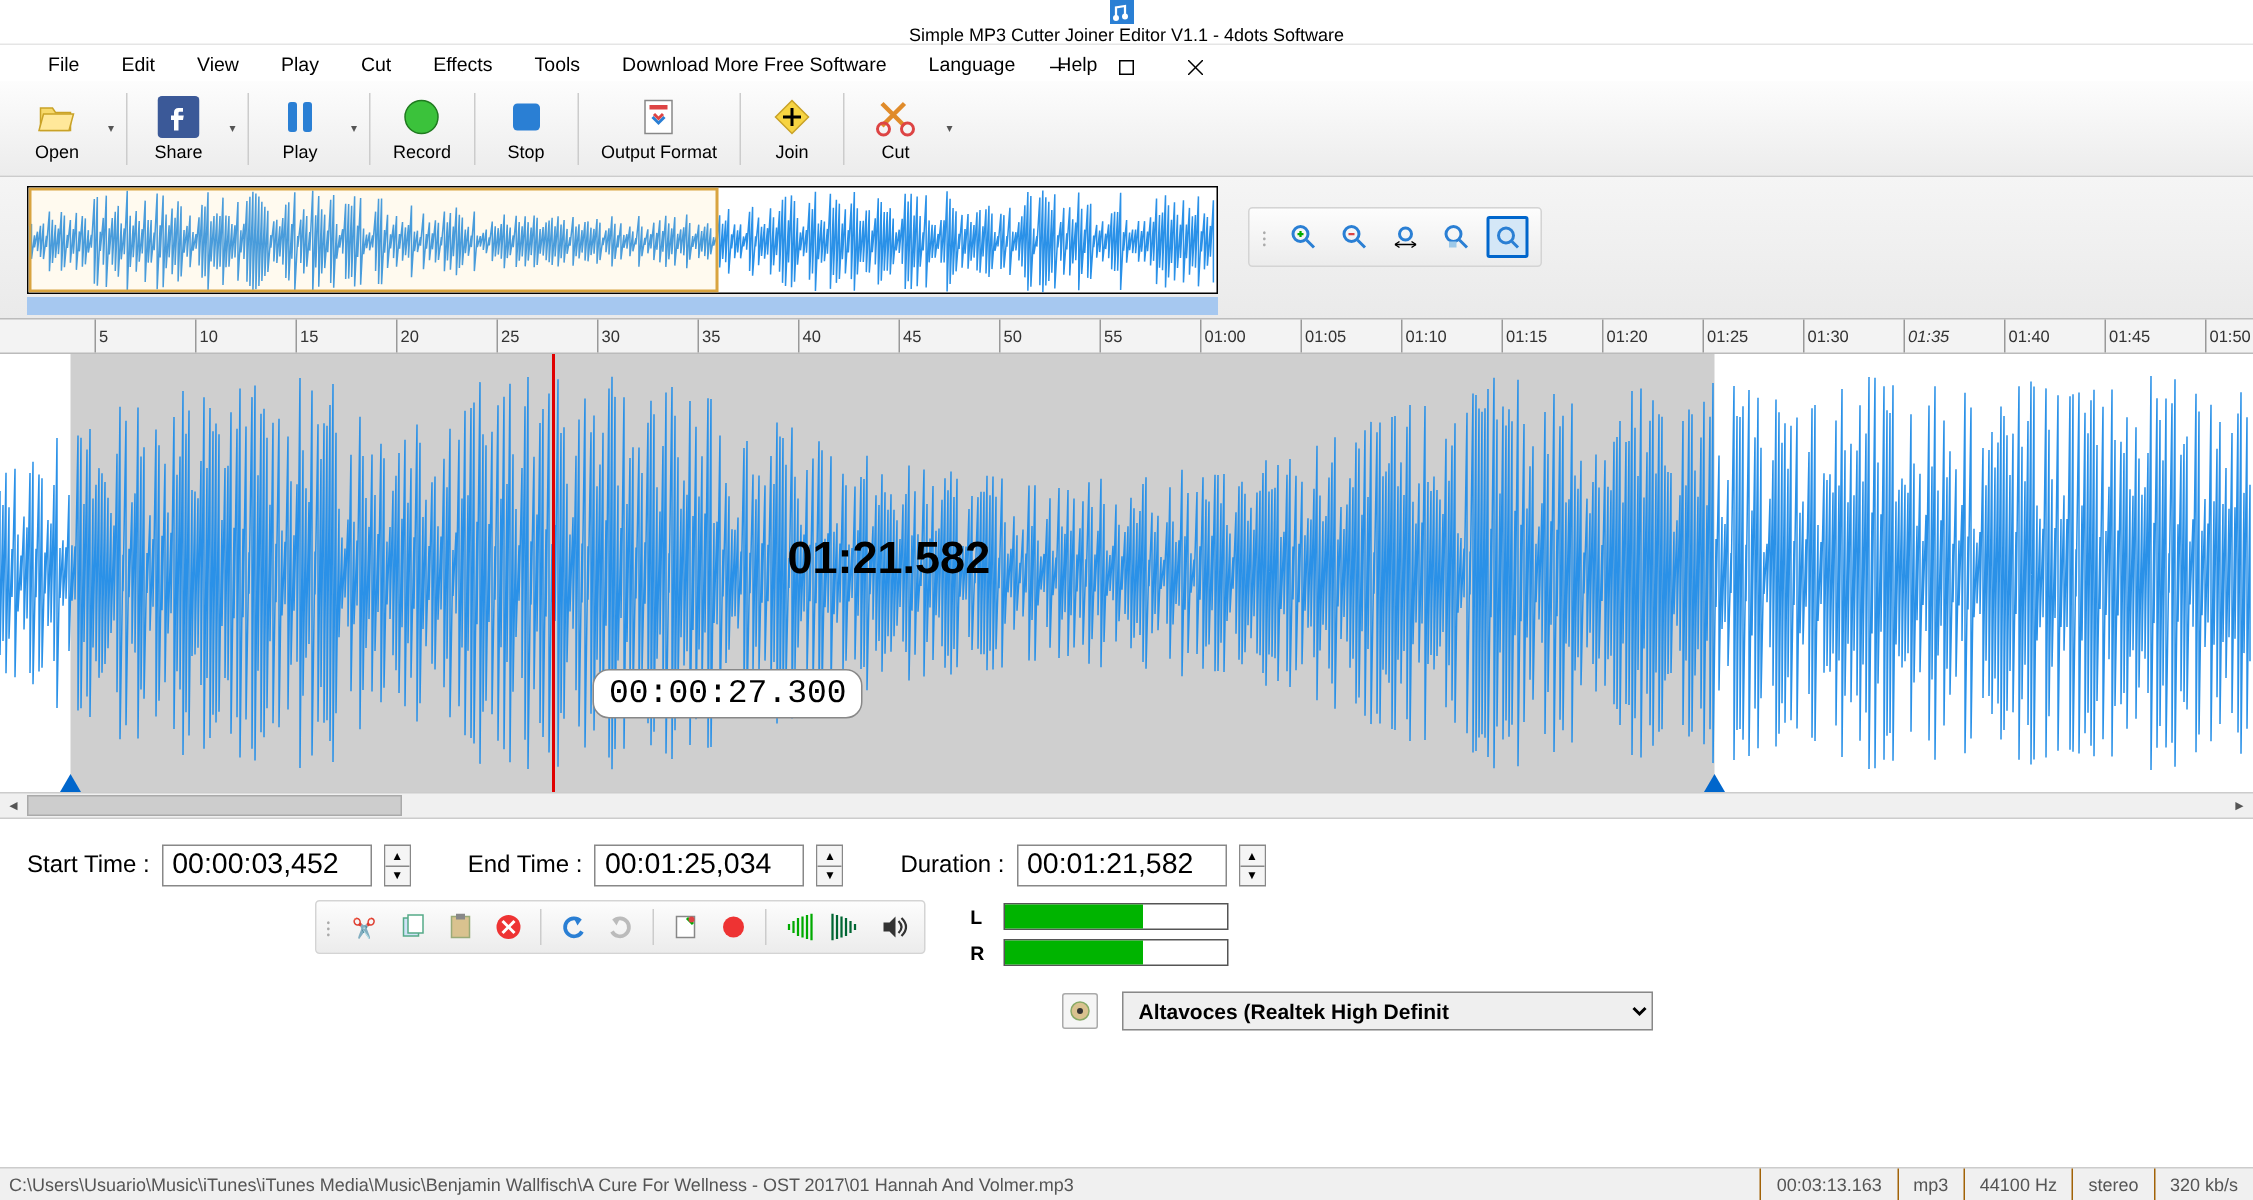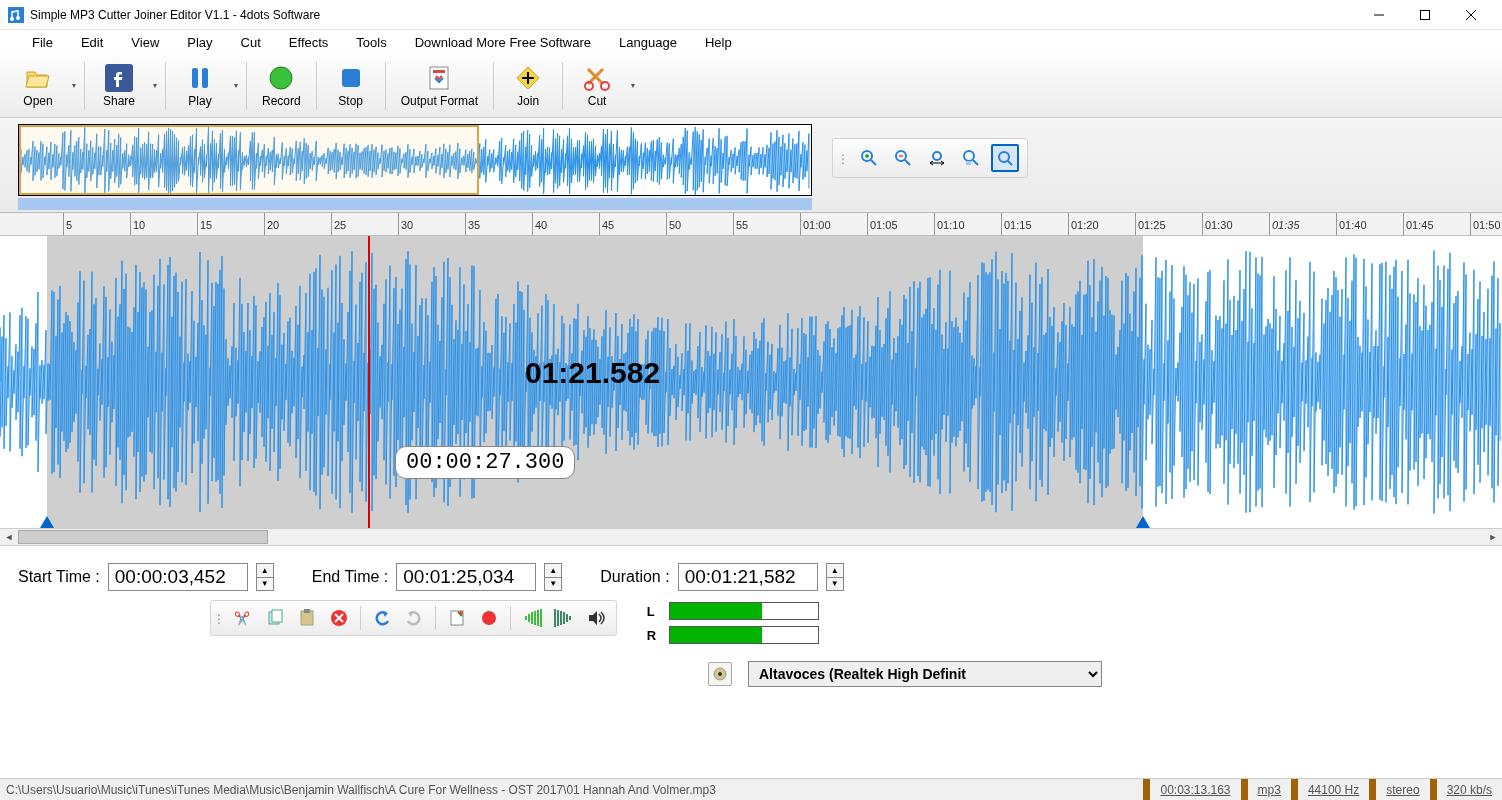--- a/index.html
+++ b/index.html
@@ -1,19 +1,19 @@
 <!DOCTYPE html>
 <html><head>
 <meta charset="utf-8">
 <style>
 * { margin: 0; padding: 0; box-sizing: border-box; font-family: "Segoe UI", Tahoma, sans-serif; }
 body { background: #fff; width: 1502px; height: 800px; overflow: hidden; font-size: 13px; color: #000; }
 
 
-.titlebar { height: 30px; background: #fff; border-bottom: 1px solid #e5e5e5; display: flex; align-items: center; padding: 0 8px; }
+.titlebar { height: 30px; background: #fff; border-bottom: 1px solid #e5e5e5; display: flex; align-items: center; padding: 0 8px; flex-direction: column; }
 .titlebar .app-icon { width: 16px; height: 16px; margin-right: 6px; }
 .titlebar .title { flex: 1; font-size: 12px; }
 .titlebar .win-controls { display: flex; gap: 0; }
 .titlebar .win-btn { width: 46px; height: 30px; display: flex; align-items: center; justify-content: center; cursor: pointer; }
 
 
 .menubar { height: 24px; display: flex; align-items: center; padding: 0 18px; gap: 0; background: #fff; }
 .menubar .menu-item { padding: 3px 14px; cursor: pointer; font-size: 13px; }
 
 
@@ -73,21 +73,21 @@
 .meters .bar .fill { position:absolute; left:0; top:0; bottom:0; background:#00b400;}
 
 
 .device-row { height:36px; display:flex; align-items:center; padding:0 0 0 708px; gap:16px;}
 .device-row .icon { width:24px; height:24px; border:1px solid #aaa; background:#f5f5f5; display:flex; align-items:center; justify-content:center; border-radius:2px;}
 .device-row select { width:354px; height:26px; border:1px solid #888; font-size:14px; font-weight:bold; padding:2px 6px;}
 
 
 .statusbar { position:absolute; bottom:0; left:0; right:0; height:22px; background:#f0f0f0; border-top:1px solid #ccc; display:flex; align-items:center; font-size:12px; color:#555;}
 .statusbar .path { flex:1; padding-left:6px; overflow:hidden; white-space:nowrap;}
-.statusbar .cell { border-left:7px solid #a16207; padding:0 10px; height:100%; display:flex; align-items:center;text-decoration:underline;}
+.statusbar .cell { border-left:1px solid #a16207; padding:0 10px; height:100%; display:flex; align-items:center;}
 
 svg { display:block; }
 </style>
 </head>
 <body>
 
 <div class="titlebar">
   <span class="app-icon">
     <svg width="16" height="16">
         <rect width="16" height="16" fill="#2a7fd4"></rect>

